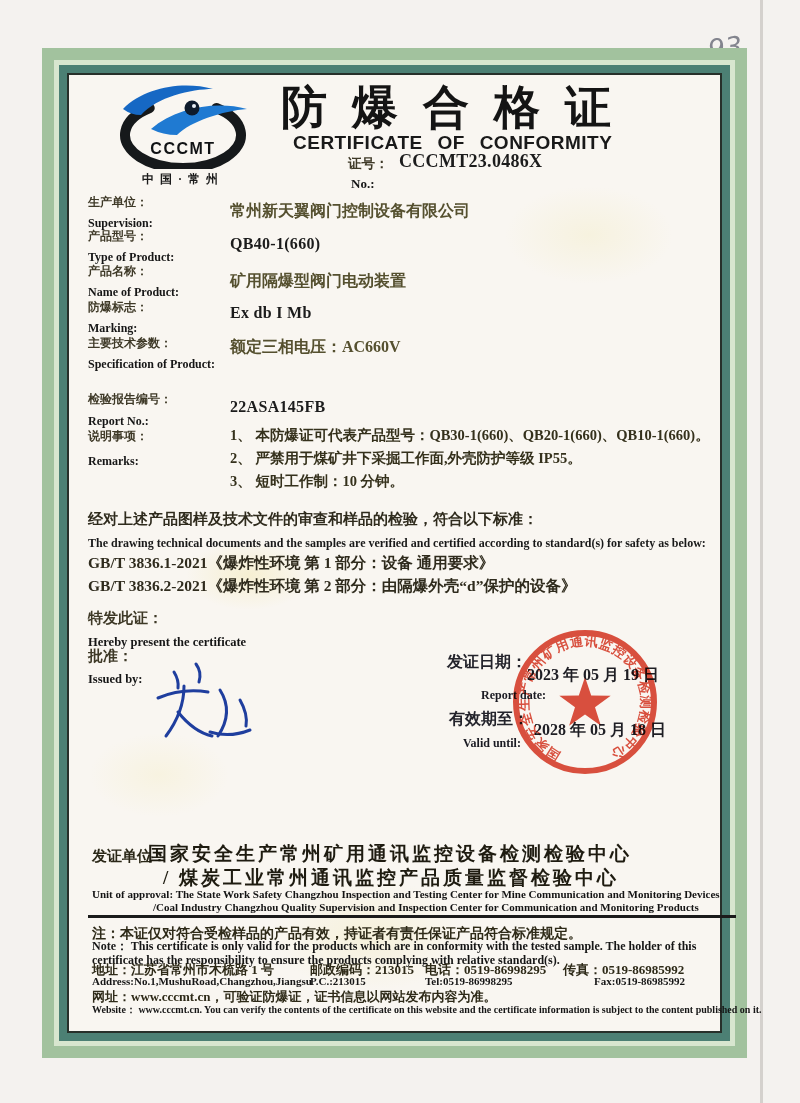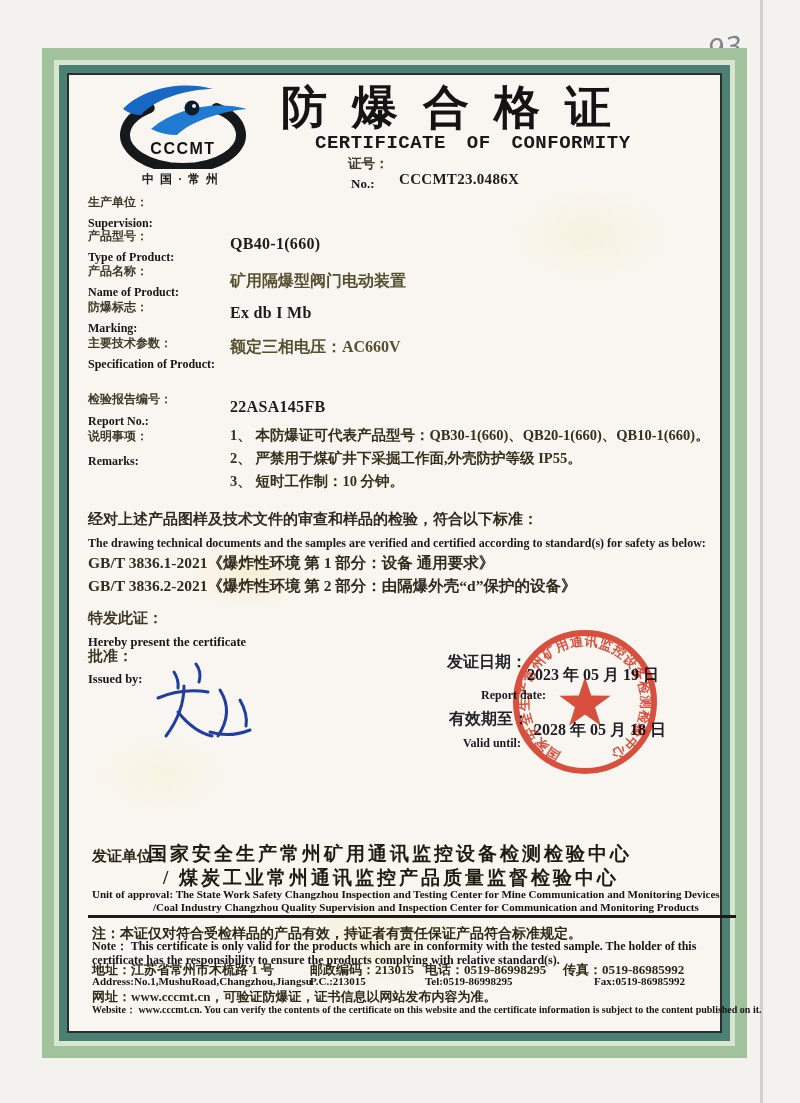--- a/index.html
+++ b/index.html
@@ -4,21 +4,21 @@
 <style>
   * { margin:0; padding:0; box-sizing:border-box; }
   html,body { width:800px; }
   body {
     font-family:"Liberation Serif","DejaVu Serif",serif;
     background:#f3f1ee;
   }
   .page { position:relative; width:800px; height:1103px; overflow:hidden; background:#f4f2ef; }
   .abs { position:absolute; }
   .cn  { font-family:"Liberation Serif","DejaVu Serif",serif; }
-  .en  { font-family:Liberation Mono, monospace;margin-left:22px; }
+  .en  { font-family:Liberation Sans, sans-serif; }
 
   .paper-edge { position:absolute; left:760px; top:0; width:3px; height:1103px; background:#d4d1cd; }
   .hand-number { position:absolute; left:708px; top:32px; font-size:27px; color:#83858e;
     font-family:"DejaVu Sans",sans-serif; font-style:italic; transform:rotate(-7deg); }
 
   .cert { position:absolute; left:42px; top:48px; width:705px; height:1010px;
     background:#a2c29e; padding:12px; }
   .band2 { background:#d8e6cf; padding:5px; height:100%; }
   .band3 { background:#4c8074; padding:8px; height:100%; }
   .interior { position:relative; height:100%; border:2px solid #27302a;
@@ -85,24 +85,25 @@
           <circle cx="97" cy="31" r="7.5" fill="#0e1b2c"></circle>
           <circle cx="99" cy="29" r="2" fill="#e8eef5"></circle>
           <text x="88" y="77" text-anchor="middle" font-family="Liberation Sans, sans-serif" font-weight="bold" font-size="16" letter-spacing="1.5" fill="#101214">CCCMT</text>
         </svg>
         <div class="logo-caption" style="width:176px;margin-top:-2px;">中国·常州</div>
       </div>
       <div class="abs title-en en" style="left:224px;top:57px;">CERTIFICATE  OF  CONFORMITY</div>
 
       <div class="abs label-cn" style="left:279px;top:80px;font-size:13.5px;">证号：</div>
       <div class="abs label-en" style="left:282px;top:101px;font-size:13px;">No.:</div>
-      <div class="abs value-lat" style="left:330px;top:96px;font-size:15px;">CCCMT23.0486X</div>
+      <div class="abs value-lat" style="left:330px;top:76px;font-size:18px;">CCCMT23.0486X</div>
 
       <div class="abs label-cn" style="left:19px;top:119px;">生产单位：</div>
       <div class="abs label-en" style="left:19px;top:141px;">Supervision:</div>
+      <div class="abs value-cn" style="left:161px;top:126px;">常州新天翼阀门控制设备有限公司</div>
 
       <div class="abs label-cn" style="left:19px;top:153px;">产品型号：</div>
       <div class="abs label-en" style="left:19px;top:175px;">Type of Product:</div>
       <div class="abs value-lat" style="left:161px;top:160px;">QB40-1(660)</div>
 
       <div class="abs label-cn" style="left:19px;top:188px;">产品名称：</div>
       <div class="abs label-en" style="left:19px;top:210px;">Name of Product:</div>
       <div class="abs value-cn" style="left:161px;top:196px;">矿用隔爆型阀门电动装置</div>
 
       <div class="abs label-cn" style="left:19px;top:224px;">防爆标志：</div>

